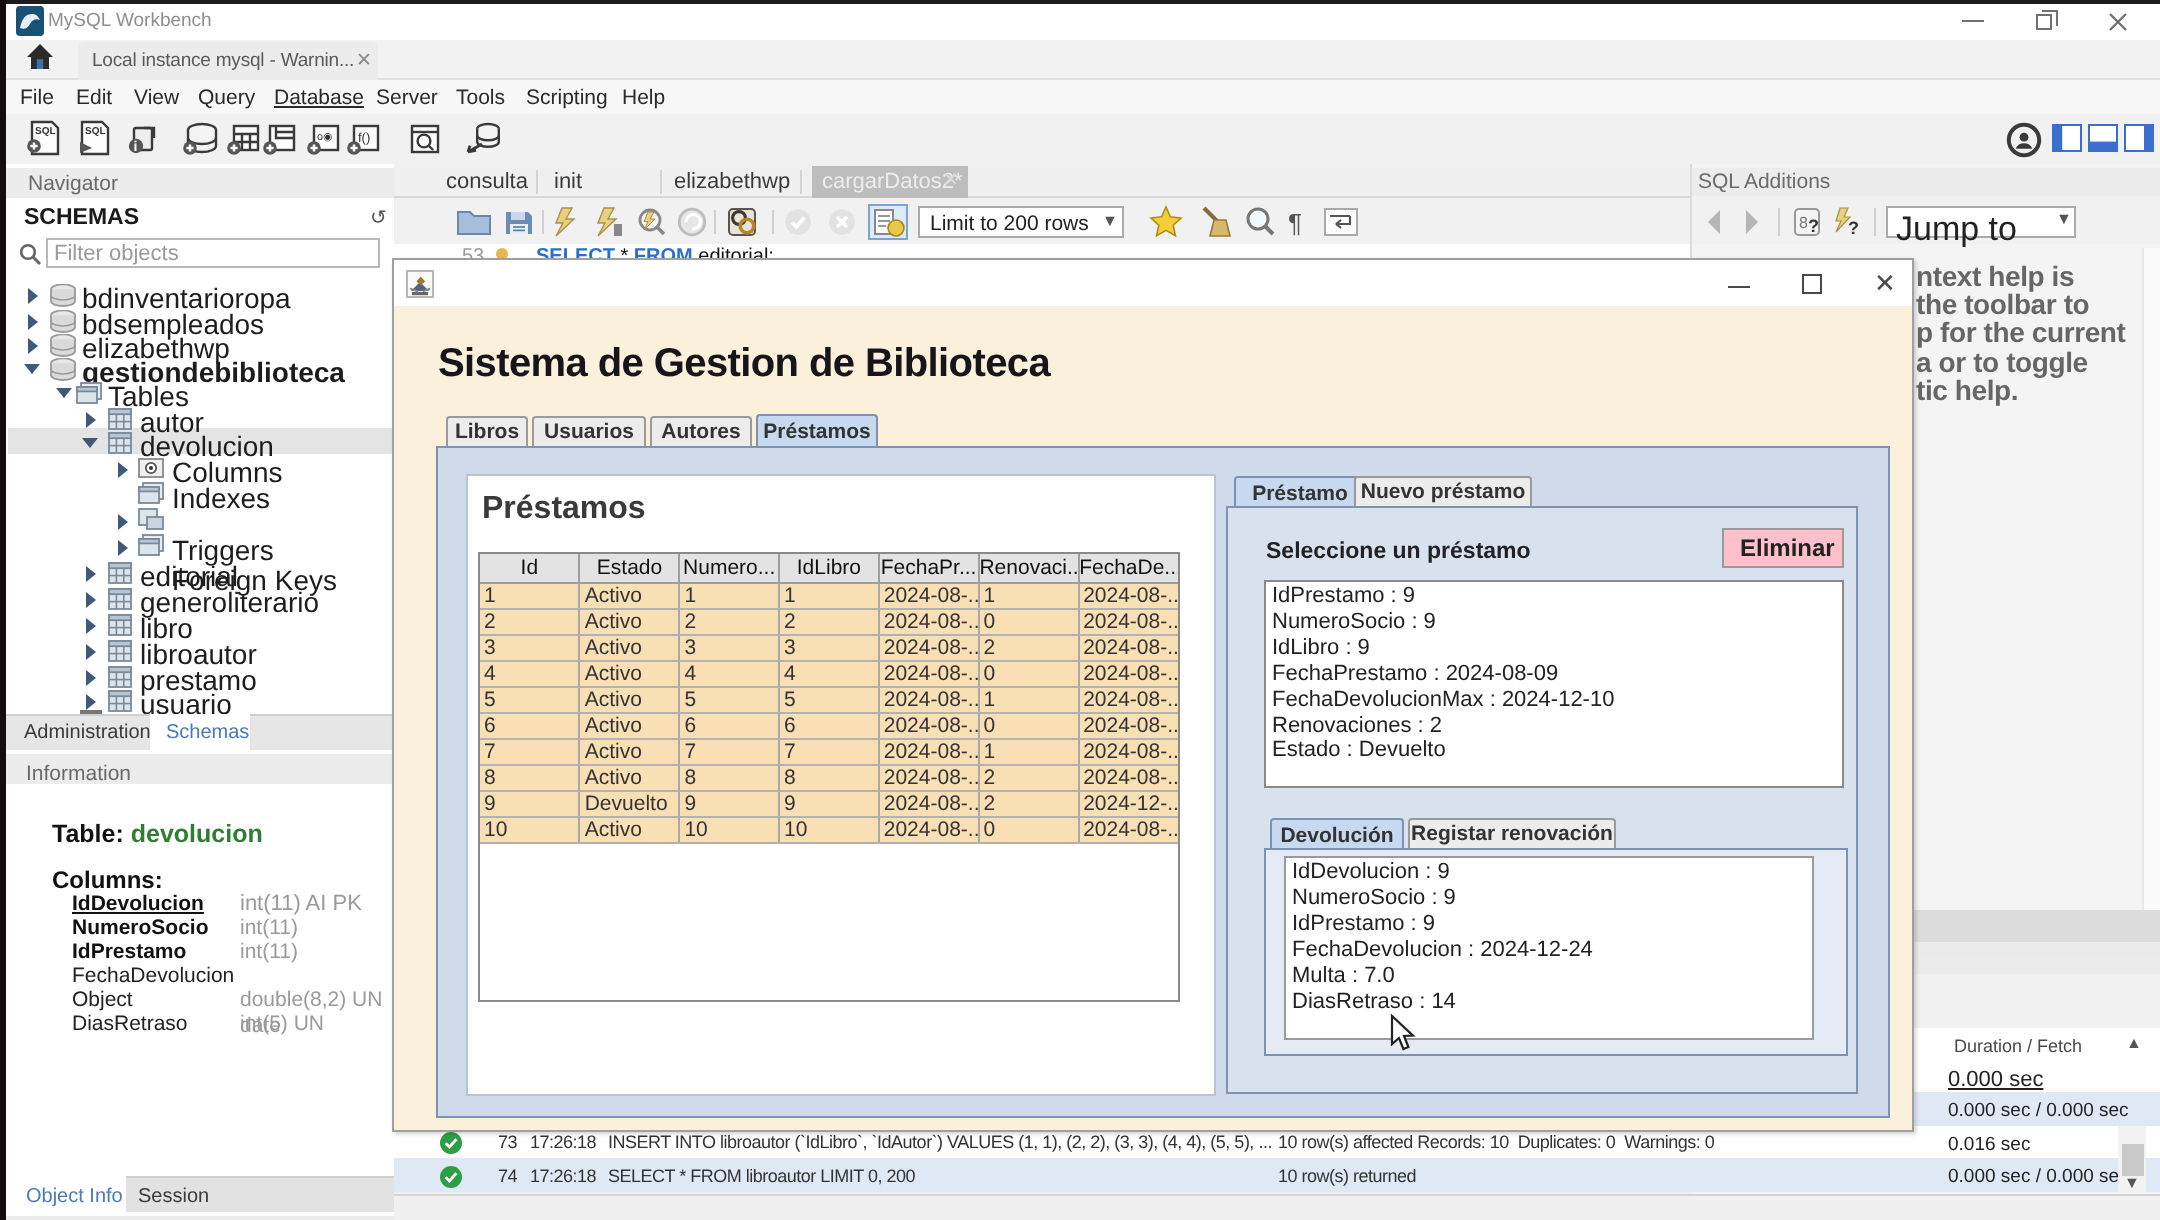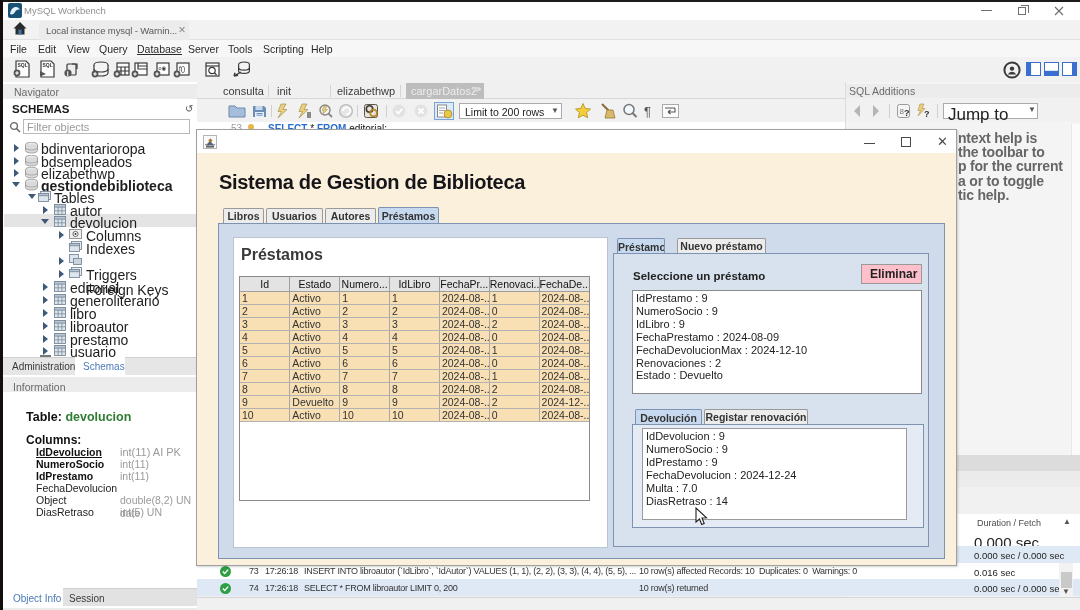--- a/index.html
+++ b/index.html
@@ -460,21 +460,21 @@
 <div class="abs" style="left:197px;top:455px;width:883px;height:16px;background:#dcdcdc;"></div>
 <div class="abs" style="left:197px;top:471px;width:883px;height:8px;background:#ebebeb;"></div>
 <div class="abs hdr-dots" style="left:197px;top:479px;width:883px;height:8px;background:#ececec;"></div>
 <div class="abs" style="left:197px;top:487px;width:883px;height:27px;background:#f1f1f1;"></div>
 
 <div class="abs" style="left:197px;top:514px;width:883px;height:16px;background:#ffffff;"></div>
 <div class="abs txt" style="left:977px;top:518px;font-size:9px;color:#4a4a4a;">Duration / Fetch</div>
 <div class="abs txt" style="left:1063px;top:517px;font-size:8px;color:#555;">▲</div>
 
 <div class="abs" style="left:197px;top:530px;width:883px;height:16px;background:#ffffff;"></div>
-<div class="abs txt" style="left:974px;top:534px;font-size:15px;color:#222;">0.000 sec</div>
+<div class="abs txt" style="left:974px;top:534px;font-size:11px;color:#222;text-decoration:underline;">0.000 sec</div>
 <div class="abs" style="left:197px;top:546px;width:883px;height:17px;background:#dfe9f6;"></div>
 <div class="abs txt" style="left:974px;top:550px;font-size:9.5px;color:#222;">0.000 sec / 0.000 sec</div>
 <div class="abs" style="left:197px;top:563px;width:883px;height:16px;background:#ffffff;"></div>
 <div class="abs txt" style="left:974px;top:567px;font-size:9.5px;color:#222;">0.016 sec</div>
 <div class="abs" style="left:197px;top:579px;width:883px;height:17px;background:#dfe9f6;"></div>
 <div class="abs txt" style="left:974px;top:583px;font-size:9.5px;color:#222;">0.000 sec / 0.000 sec</div>
 
 <svg class="abs" style="left:220px;top:566px;" width="11" height="11" viewBox="0 0 11 11">
     <use href="#gcheck"></use>
   </svg>
@@ -623,21 +623,21 @@
             <td>10</td>
             <td>10</td>
             <td>2024-08-...</td>
             <td>0</td>
             <td style="border-right:none;">2024-08-...</td>
           </tr>
     </tbody>
       </table>
   </div>
 
-  <div class="abs txt tabs1" style="left:420px;top:108px;width:48px;">Préstamo</div>
+  <div class="abs txt tabs1" style="left:420px;top:108px;width:66px;">Préstamo</div>
   <div class="abs txt tabu" style="left:480px;top:108px;width:89px;">Nuevo préstamo</div>
   <div class="abs" style="left:416px;top:123px;width:316px;height:294px;background:#d8e2ee;border:1px solid #7e93b2;"></div>
   <div class="abs txt" style="left:436px;top:140px;font-size:11.5px;font-weight:bold;color:#222;">Seleccione un préstamo</div>
 
   <div class="abs" style="left:664px;top:134px;width:61px;height:20px;background:#ffc0cb;border:1px solid #9a9a9a;"></div>
   <div class="abs txt" style="left:673px;top:137px;font-size:12px;font-weight:bold;color:#222;">Eliminar</div>
 
   <div class="abs" style="left:435px;top:160px;width:290px;height:104px;background:#fff;border:1px solid #8a8a8a;font-size:11px;color:#222;line-height:12.9px;padding:1px 0 0 3px;">
     IdPrestamo : 9<br>NumeroSocio : 9<br>IdLibro : 9<br>FechaPrestamo : 2024-08-09<br>FechaDevolucionMax : 2024-12-10<br>Renovaciones : 2<br>Estado : Devuelto
   </div>

